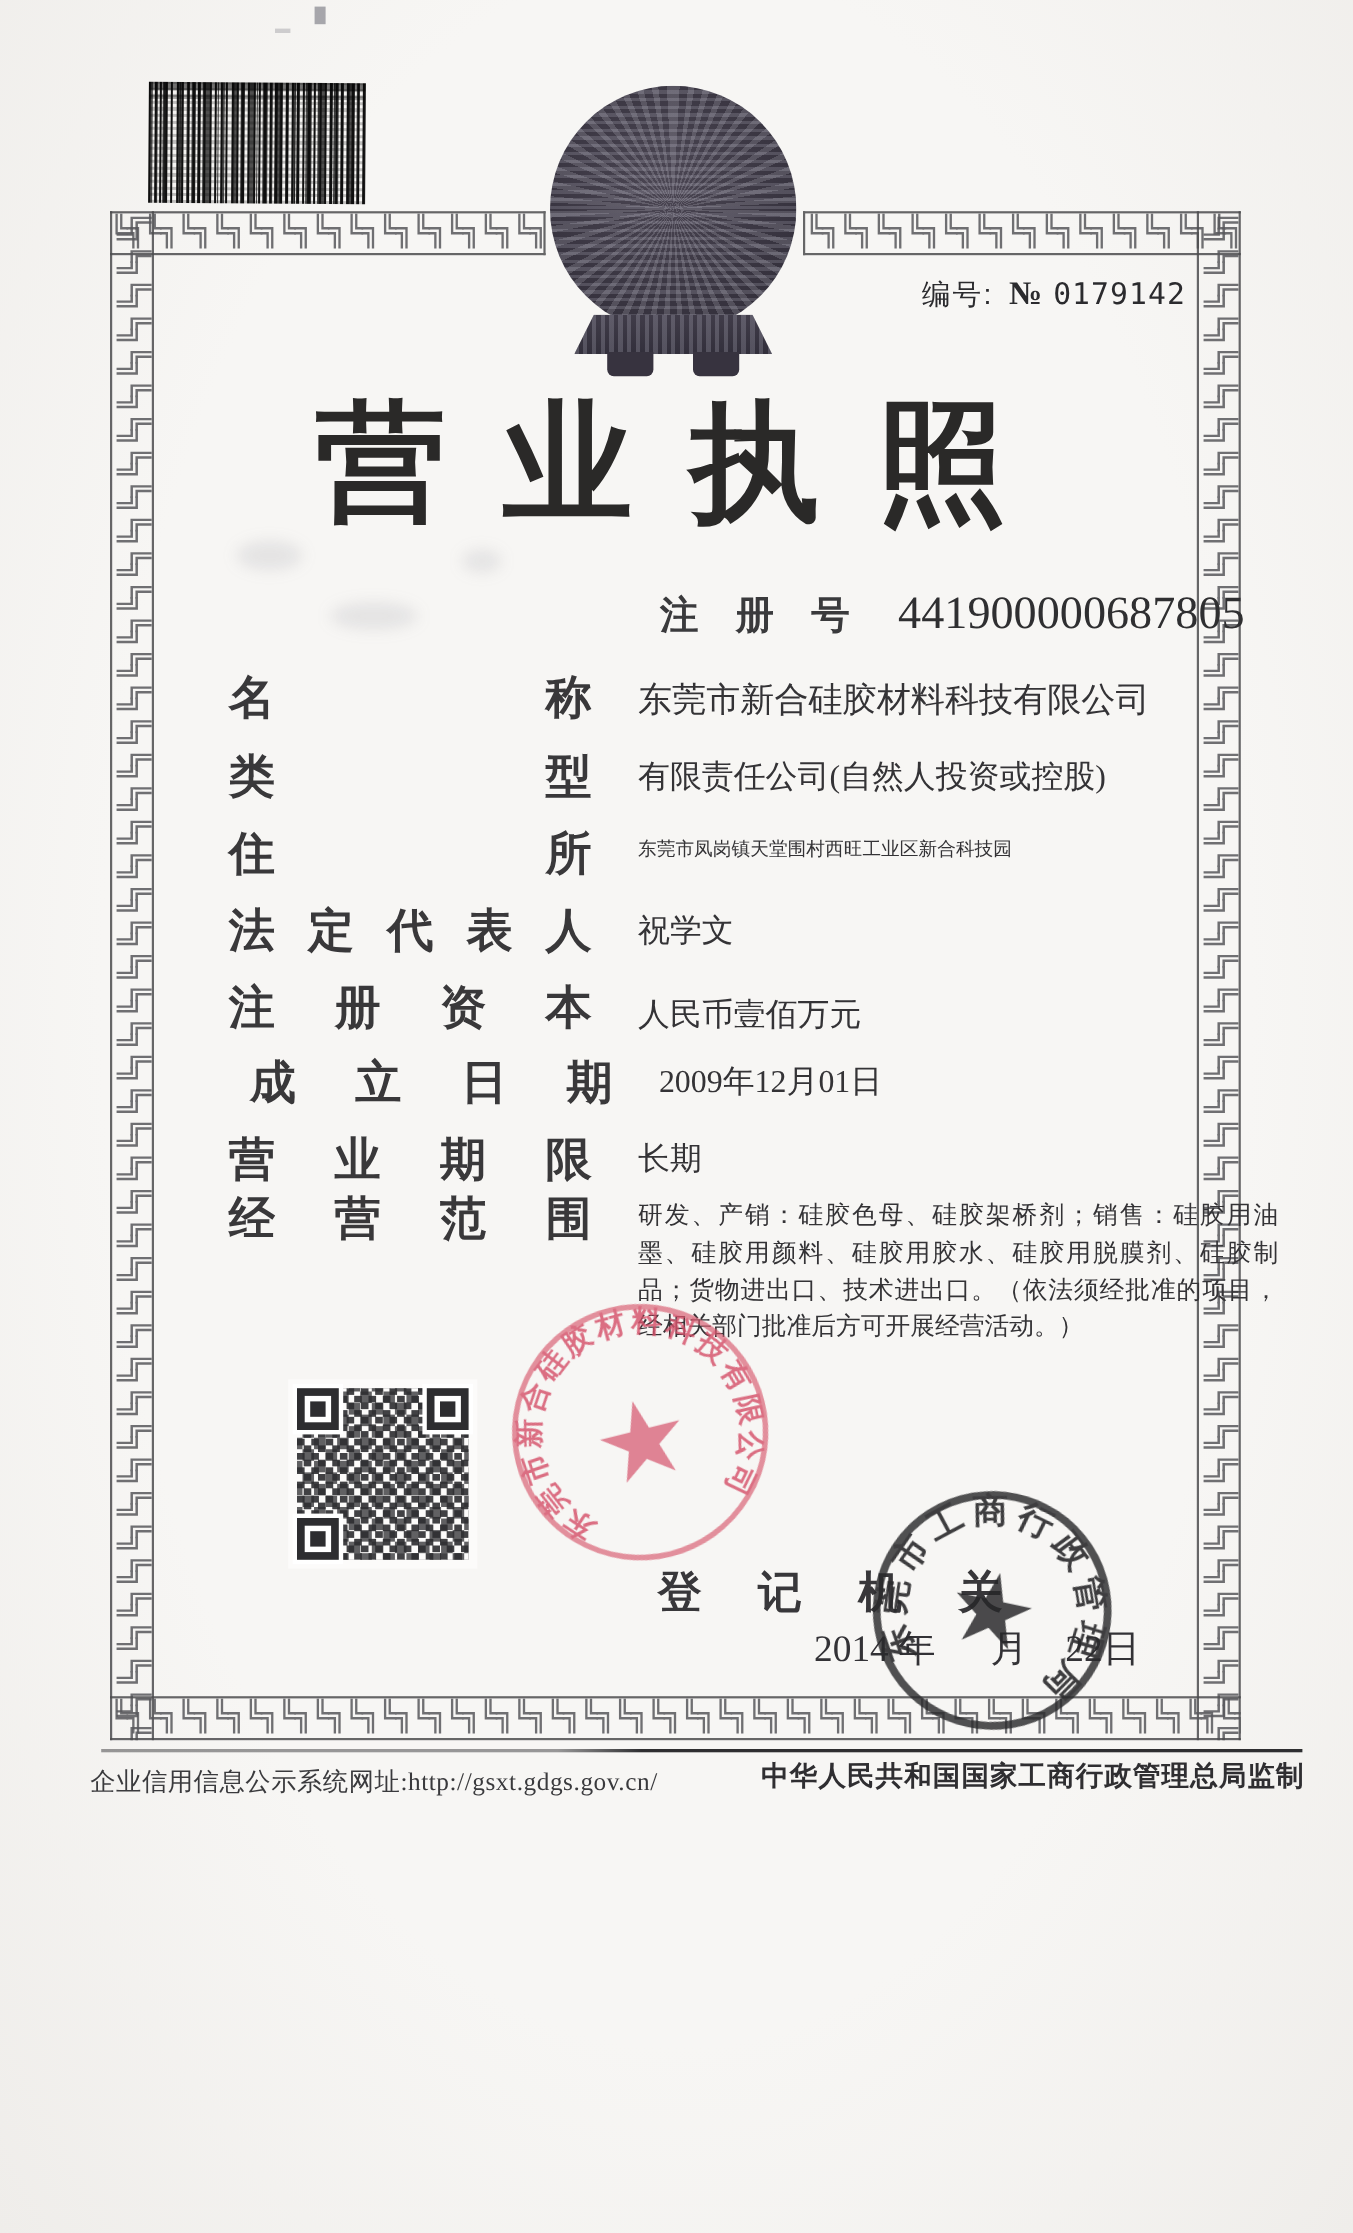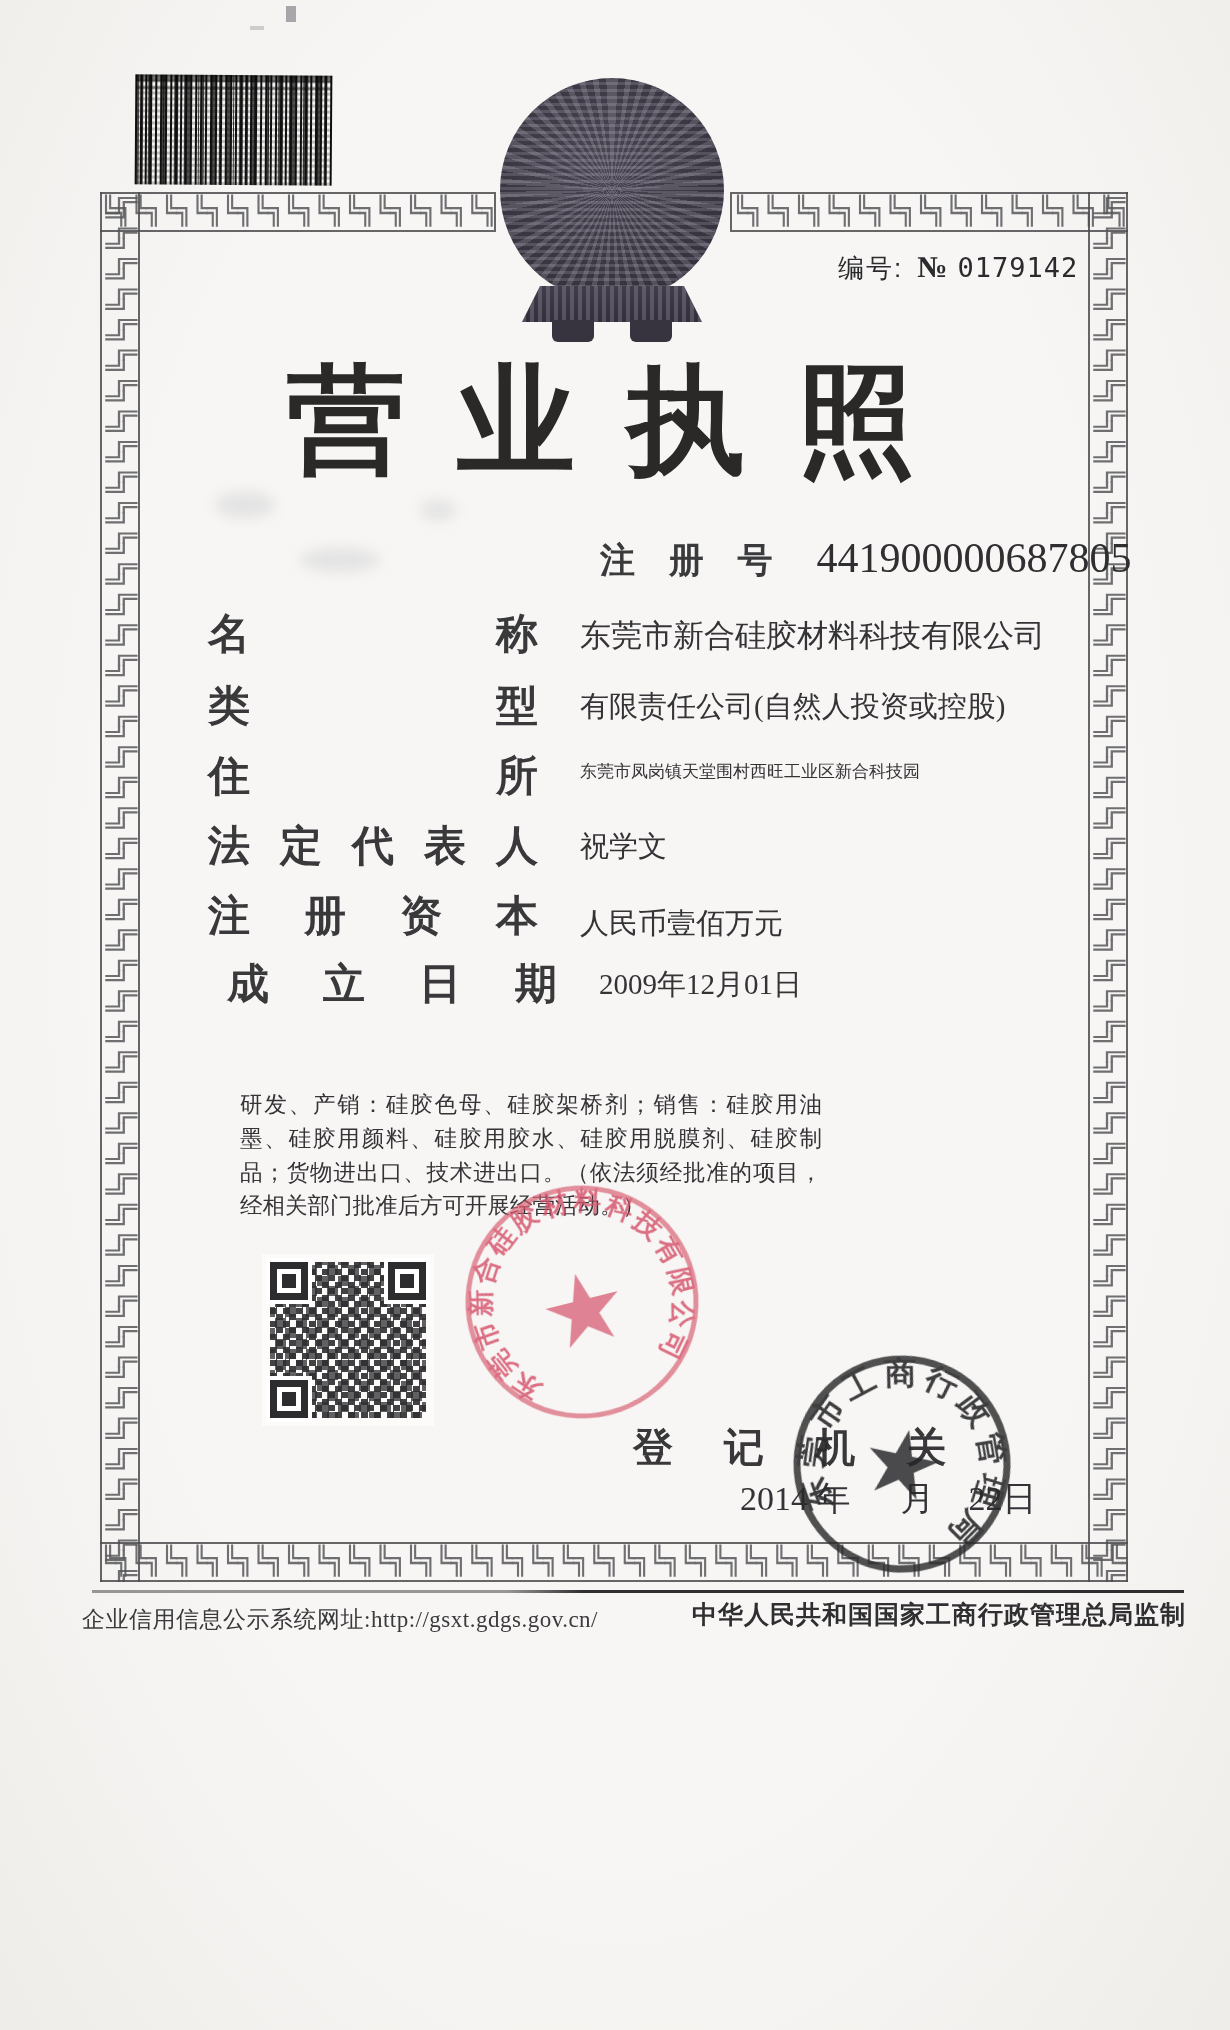--- a/index.html
+++ b/index.html
@@ -81,21 +81,21 @@
     background-size:13px 13px, 21px 21px;background-position:0 0, 5px 3px;}
   .qr .finder{position:absolute;width:38px;height:38px;border:7px solid #2d2d30;
     background:#fff;box-sizing:border-box;box-shadow:0 0 0 4px #fff;}
   .qr .finder::after{content:"";position:absolute;left:5px;top:5px;width:14px;height:14px;background:#2d2d30;}
   .qr .f-tl{left:8px;top:8px;} .qr .f-tr{right:8px;top:8px;} .qr .f-bl{left:8px;bottom:8px;}
 
   
   .company-seal{position:absolute;left:452px;top:1172px;z-index:5;transform:rotate(-14deg);opacity:.82;filter:blur(.3px);}
   .authority-seal{position:absolute;left:782px;top:1344px;z-index:5;transform:rotate(12deg);opacity:.9;filter:blur(.3px);}
 
-  .registry-label{position:absolute;left:633px;top:1420px;z-index:4;
+  .registry-label{position:absolute;left:598px;top:1420px;z-index:4;
     font-size:40px;font-weight:600;letter-spacing:20px;color:#38373a;text-align:right;}
   .issue-date{position:absolute;left:740px;top:1476px;z-index:4;
     font-family:"Liberation Serif", serif;font-size:34px;color:#333236;}
   .issue-date .m{margin-left:50px;} .issue-date .d{margin-left:34px;}
 
   
   .rule-line{position:absolute;left:92px;top:1590px;width:1092px;height:3px;z-index:2;
     background:linear-gradient(90deg, rgba(35,35,38,.45) 0 38%, rgba(25,25,28,.9) 45% 100%);}
   .footer-left{position:absolute;left:82px;top:1604px;z-index:4;
     font-family:"Liberation Serif", serif;font-size:23px;letter-spacing:.5px;color:#3a3a3d;}
@@ -156,21 +156,26 @@
     <div class="val">祝学文</div>
   </div>
   <div class="frow" style="top:892px;align-items:flex-end;">
     <div class="lab">注册资本</div>
     <div class="val">人民币壹佰万元</div>
   </div>
   <div class="frow" style="top:960px;margin-left:19px;">
     <div class="lab">成立日期</div>
     <div class="val">2009年12月01日</div>
   </div>
+  <div class="frow" style="top:1030px;">
+    <div class="lab">营业期限</div>
+    <div class="val">长期</div>
+  </div>
   <div class="frow" style="top:1084px;">
+    <div class="lab">经营范围</div>
     <div class="val v-scope">研发、产销：硅胶色母、硅胶架桥剂；销售：硅胶用油墨、硅胶用颜料、硅胶用胶水、硅胶用脱膜剂、硅胶制品；货物进出口、技术进出口。（依法须经批准的项目，经相关部门批准后方可开展经营活动。）</div>
   </div>
 
   <div class="qr">
     <div class="dots"></div>
     <div class="finder f-tl"></div>
     <div class="finder f-tr"></div>
     <div class="finder f-bl"></div>
   </div>
 

